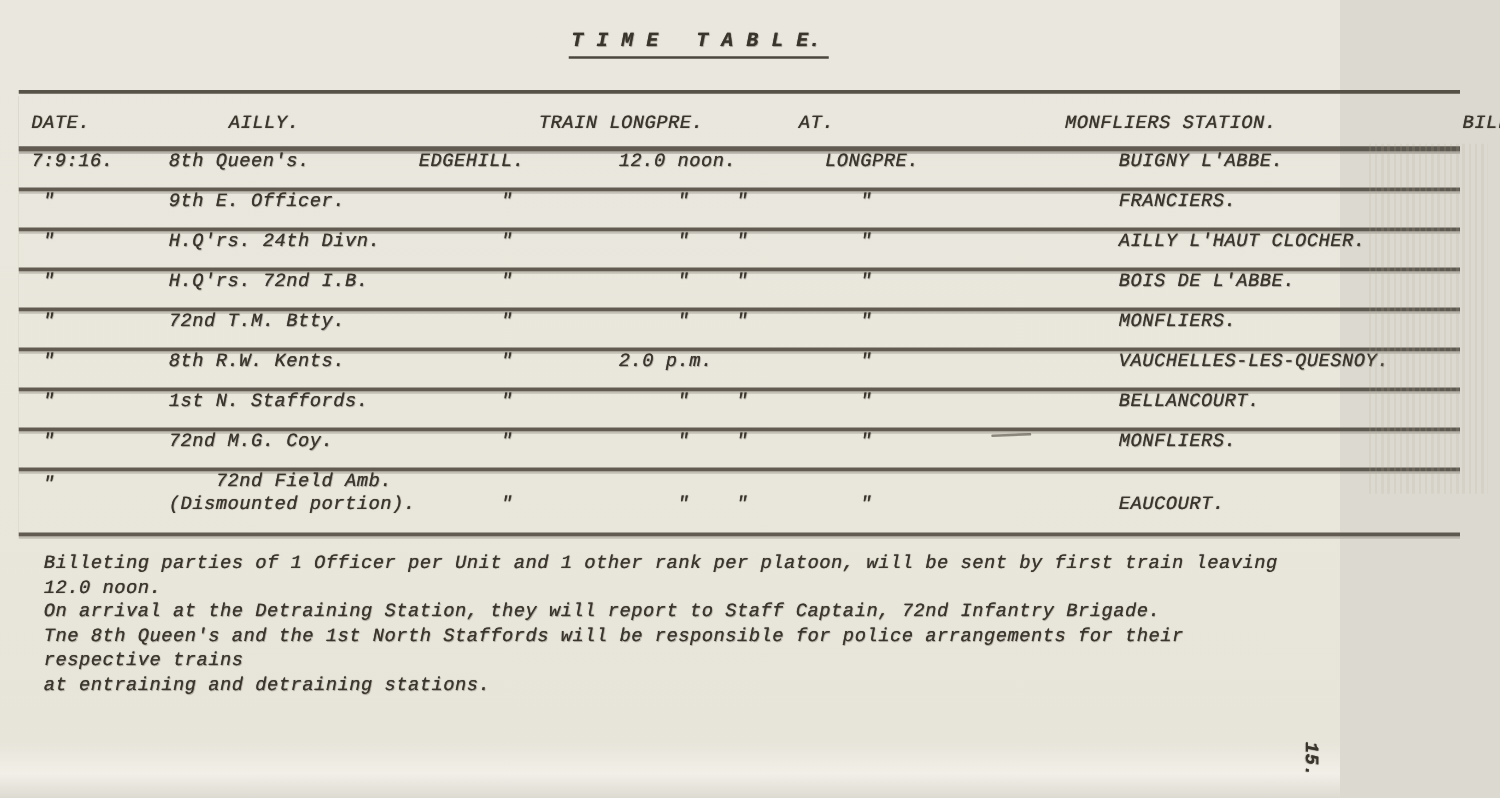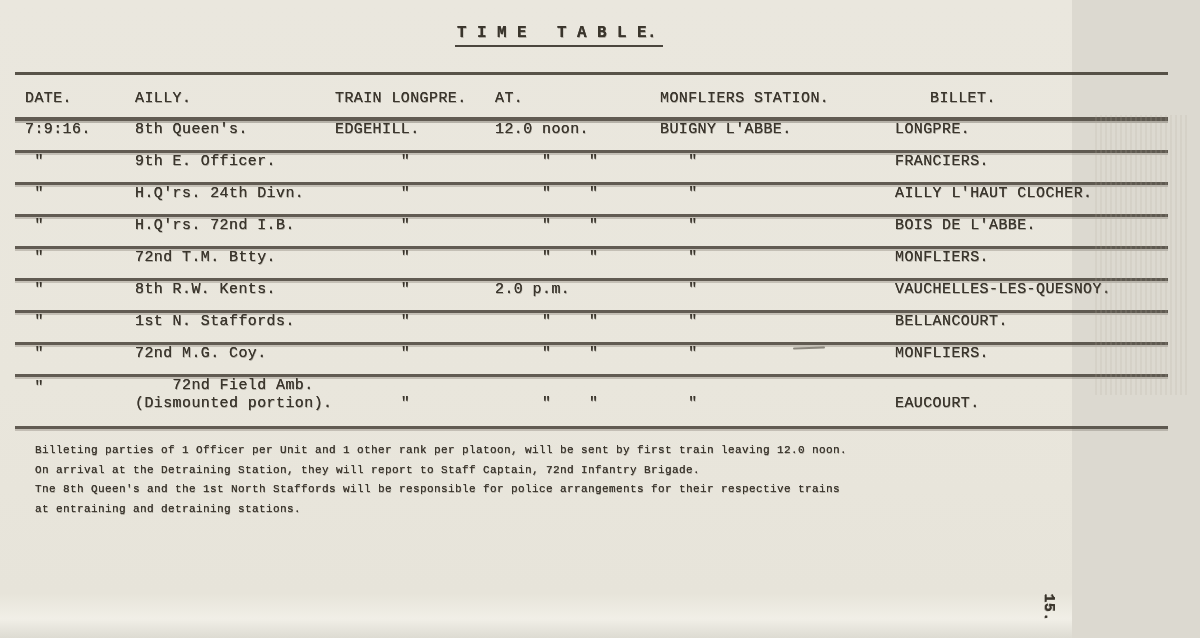--- a/index.html
+++ b/index.html
@@ -7,20 +7,21 @@
     width: 1200px; height: 638px;
     font-family: "Liberation Mono", "DejaVu Sans Mono", monospace;
     background: #dcd9d0;
     overflow: hidden;
   }
   .paper {
     position: relative;
     width: 1072px; height: 638px;
     background: linear-gradient(180deg, #eae7de 0%, #e9e6dc 60%, #e7e4da 93%, #f1efe7 97%, #dddbd2 100%);
     color: #3a352c;
+    font-style: italic;
   }
   .ink {
     color: #3a352c;
     text-shadow: 0 0 0.6px rgba(58,52,44,0.85), 0.5px 0.5px 0.6px rgba(58,52,44,0.35);
     letter-spacing: 0.4px;
   }
   .title {
     position: absolute;
     left: 455px; top: 24px;
     font-size: 16px;
@@ -43,36 +44,37 @@
     height: 32px;
     box-sizing: border-box;
     padding-left: 10px;
     border-bottom: 3px solid rgba(62,56,47,0.8);
     box-shadow: 0 2px 0 rgba(62,56,47,0.22);
   }
   .row.header {
     height: 46px;
     border-bottom-width: 4px;
     box-shadow: 0 2px 0 rgba(62,56,47,0.3);
+    gap: 48px;
   }
   .row.tall { height: 52px; }
   .cell {
     font-size: 15px;
     line-height: 18px;
     white-space: pre;
     padding-bottom: 21px;
     overflow: visible;
   }
   .row.header .cell { padding-bottom: 9px; }
   .row.header .cell.billet { padding-left: 35px; }
   .row.tall .cell.date { align-self: start; padding-top: 2px; }
   .notes {
     position: absolute;
     left: 35px; top: 441px; right: 39px;
-    font-size: 11px;
+    font-size: 15px;
     line-height: 19.5px;
     white-space: pre-line;
   }
   .pageno {
     position: absolute;
     right: 10px; bottom: 22px;
     font-size: 15px;
     font-weight: bold;
     transform: rotate(90deg);
   }
@@ -109,22 +111,22 @@
       <div class="cell ink at">AT.</div>
       <div class="cell ink detraining">MONFLIERS STATION.</div>
       <div class="cell ink billet">BILLET.</div>
     </div>
 
     <div class="row">
       <div class="cell ink date">7:9:16.</div>
       <div class="cell ink unit">8th Queen's.</div>
       <div class="cell ink train">EDGEHILL.</div>
       <div class="cell ink at">12.0 noon.</div>
+      <div class="cell ink detraining">LONGPRE.</div>
       <div class="cell ink billet">BUIGNY L'ABBE.</div>
-      <div class="cell ink detraining">LONGPRE.</div>
     </div>
 
     <div class="row">
       <div class="cell ink date"> "</div>
       <div class="cell ink unit">9th E. Officer.</div>
       <div class="cell ink train">       "</div>
       <div class="cell ink at">     "    "</div>
       <div class="cell ink detraining">   "</div>
       <div class="cell ink billet">FRANCIERS.</div>
     </div>

